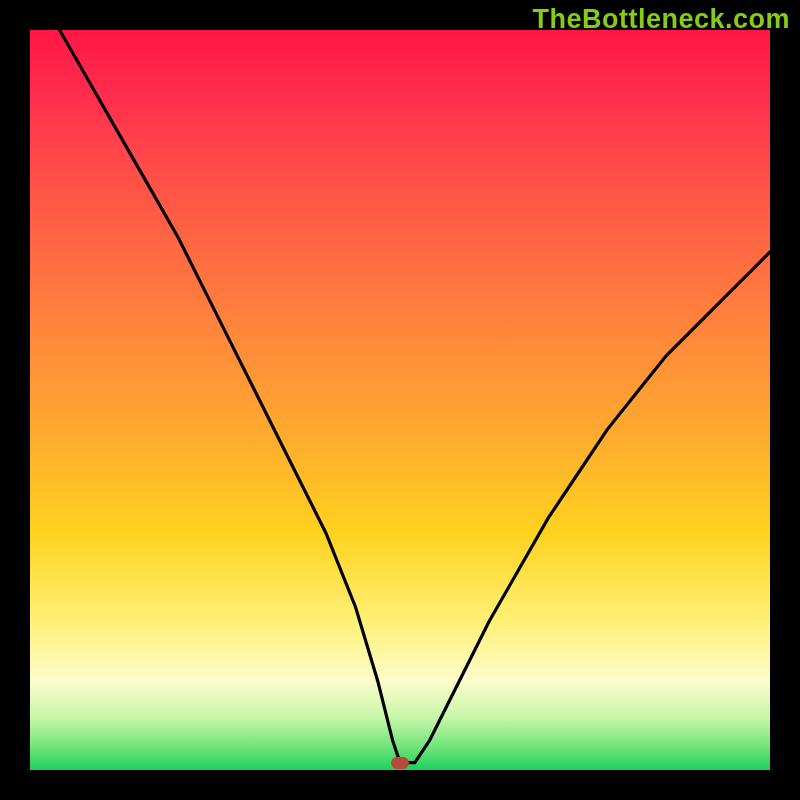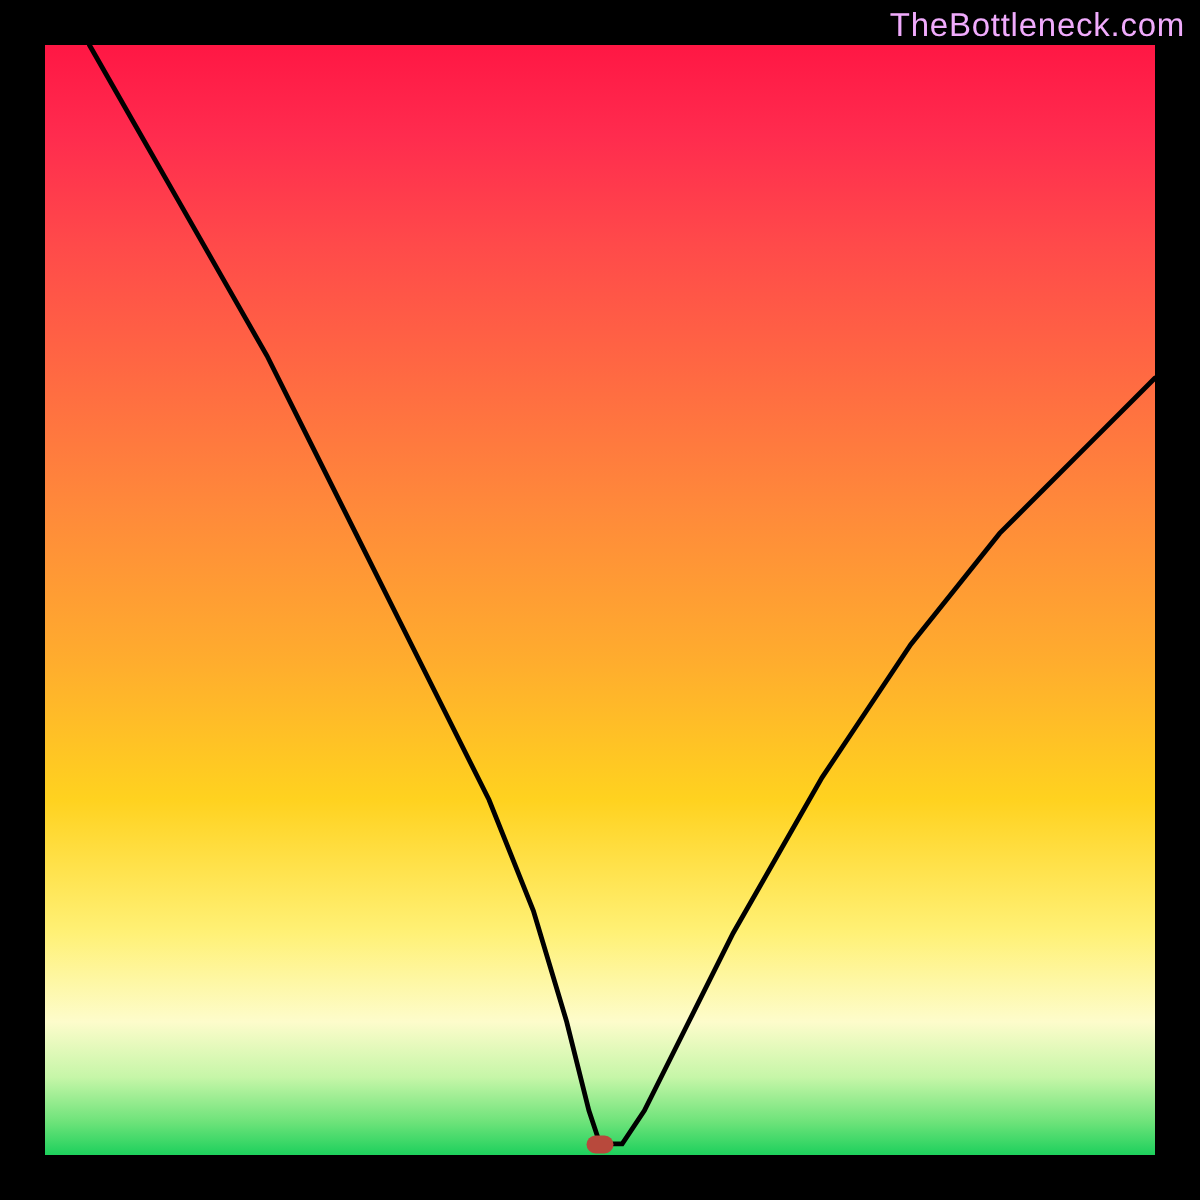--- a/index.html
+++ b/index.html
@@ -14,23 +14,23 @@
   .frame {
     position: relative;
     width: 800px;
     height: 800px;
     background: #000;
   }
   .watermark {
     position: absolute;
     top: 4px;
     right: 10px;
-    color: #f0abfc;
-    font-size: 22px;
-    font-weight: 400;
+    color: #84cc16;
+    font-size: 27px;
+    font-weight: 700;
     letter-spacing: 0.5px;
     user-select: none;
   }
   .plot-area {
     position: absolute;
     left: 30px;
     top: 30px;
     width: 740px;
     height: 740px;
     

